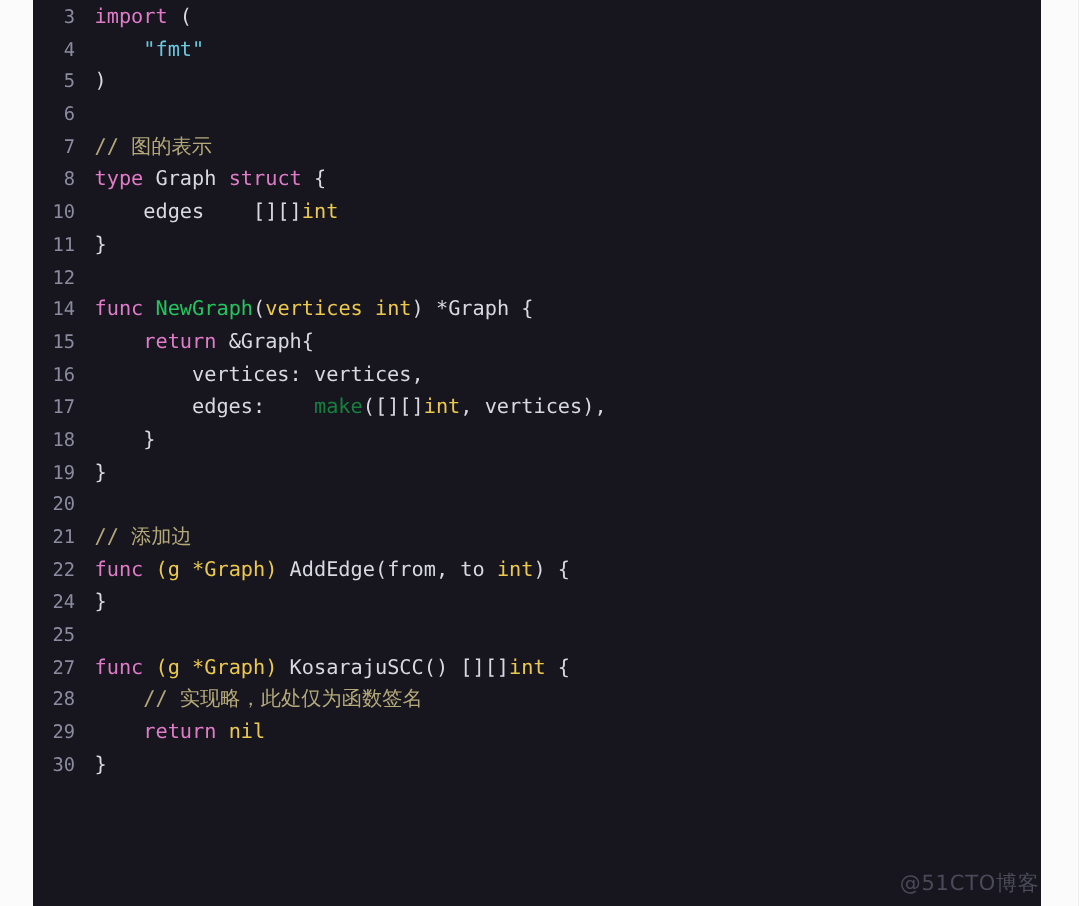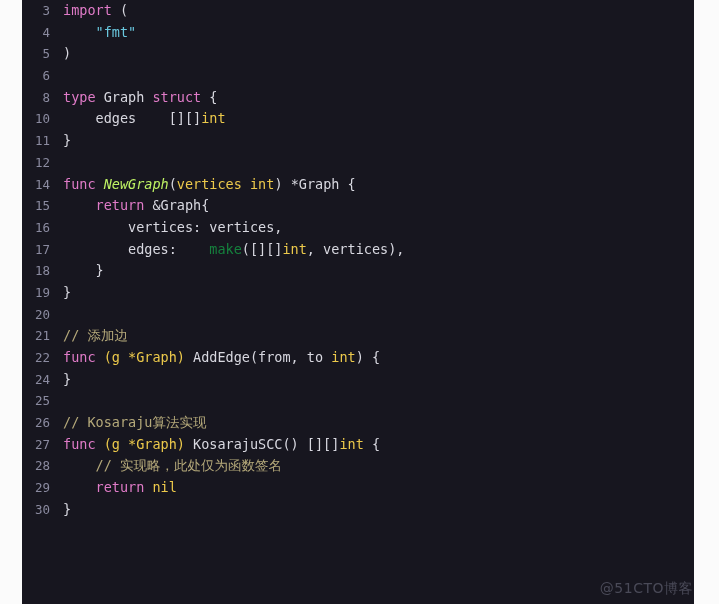--- a/index.html
+++ b/index.html
@@ -57,21 +57,21 @@
     margin-right: 13px;
   }
 
   .code {
     display: inline;
     color: #d8d8e0;
   }
 
   
   .t-kw   { color: #e07bc8; }
-  .t-fn   { color: #bef264; font-style: italic; }
+  .t-fn   { color: #22c55e; }
   .t-fnb  { color: #15803d; }
   .t-type { color: #ecc94b; }
   .t-str  { color: #69c7de; }
   .t-com  { color: #b5a97a; }
   .t-pln  { color: #d8d8e0; }
 
   
   #watermark {
     position: absolute;
     right: 26px;
@@ -105,36 +105,36 @@
 <body>
 
 <div id="page">
 
   <div id="editor">
     <div class="code-lines" id="code-lines">
         <div class="line"><span class="ln">3</span><span class="code"><span class="t-kw">import</span><span class="t-pln"> (</span></span></div>
         <div class="line"><span class="ln">4</span><span class="code"><span class="t-pln">    </span><span class="t-str">"fmt"</span></span></div>
         <div class="line"><span class="ln">5</span><span class="code"><span class="t-pln">)</span></span></div>
         <div class="line"><span class="ln">6</span><span class="code"></span></div>
+        <div class="line"><span class="ln">7</span><span class="code"><span class="t-com">// 图的表示</span></span></div>
         <div class="line"><span class="ln">8</span><span class="code"><span class="t-kw">type</span><span class="t-pln"> Graph </span><span class="t-kw">struct</span><span class="t-pln"> {</span></span></div>
         <div class="line"><span class="ln">10</span><span class="code"><span class="t-pln">    edges    [][]</span><span class="t-type">int</span></span></div>
         <div class="line"><span class="ln">11</span><span class="code"><span class="t-pln">}</span></span></div>
         <div class="line"><span class="ln">12</span><span class="code"></span></div>
         <div class="line"><span class="ln">14</span><span class="code"><span class="t-kw">func</span><span class="t-pln"> </span><span class="t-fn">NewGraph</span><span class="t-pln">(</span><span class="t-type">vertices int</span><span class="t-pln">) *Graph {</span></span></div>
         <div class="line"><span class="ln">15</span><span class="code"><span class="t-pln">    </span><span class="t-kw">return</span><span class="t-pln"> &amp;Graph{</span></span></div>
         <div class="line"><span class="ln">16</span><span class="code"><span class="t-pln">        vertices: vertices,</span></span></div>
         <div class="line"><span class="ln">17</span><span class="code"><span class="t-pln">        edges:    </span><span class="t-fnb">make</span><span class="t-pln">([][]</span><span class="t-type">int</span><span class="t-pln">, vertices),</span></span></div>
         <div class="line"><span class="ln">18</span><span class="code"><span class="t-pln">    }</span></span></div>
         <div class="line"><span class="ln">19</span><span class="code"><span class="t-pln">}</span></span></div>
         <div class="line"><span class="ln">20</span><span class="code"></span></div>
         <div class="line"><span class="ln">21</span><span class="code"><span class="t-com">// 添加边</span></span></div>
         <div class="line"><span class="ln">22</span><span class="code"><span class="t-kw">func</span><span class="t-pln"> </span><span class="t-type">(g *Graph)</span><span class="t-pln"> AddEdge(from, to </span><span class="t-type">int</span><span class="t-pln">) {</span></span></div>
         <div class="line"><span class="ln">24</span><span class="code"><span class="t-pln">}</span></span></div>
         <div class="line"><span class="ln">25</span><span class="code"></span></div>
-        <div class="line"><span class="ln">26</span><span class="code"><span class="t-com">// Kosaraju算法实现</span></span></div>
         <div class="line"><span class="ln">27</span><span class="code"><span class="t-kw">func</span><span class="t-pln"> </span><span class="t-type">(g *Graph)</span><span class="t-pln"> KosarajuSCC() [][]</span><span class="t-type">int</span><span class="t-pln"> {</span></span></div>
         <div class="line"><span class="ln">28</span><span class="code"><span class="t-com">    // 实现略，此处仅为函数签名</span></span></div>
         <div class="line"><span class="ln">29</span><span class="code"><span class="t-pln">    </span><span class="t-kw">return</span><span class="t-pln"> </span><span class="t-type">nil</span></span></div>
         <div class="line"><span class="ln">30</span><span class="code"><span class="t-pln">}</span></span></div>
       </div>
   </div>
 
   <div id="left-strip"></div>
 
   <div id="watermark">@51CTO博客</div>

